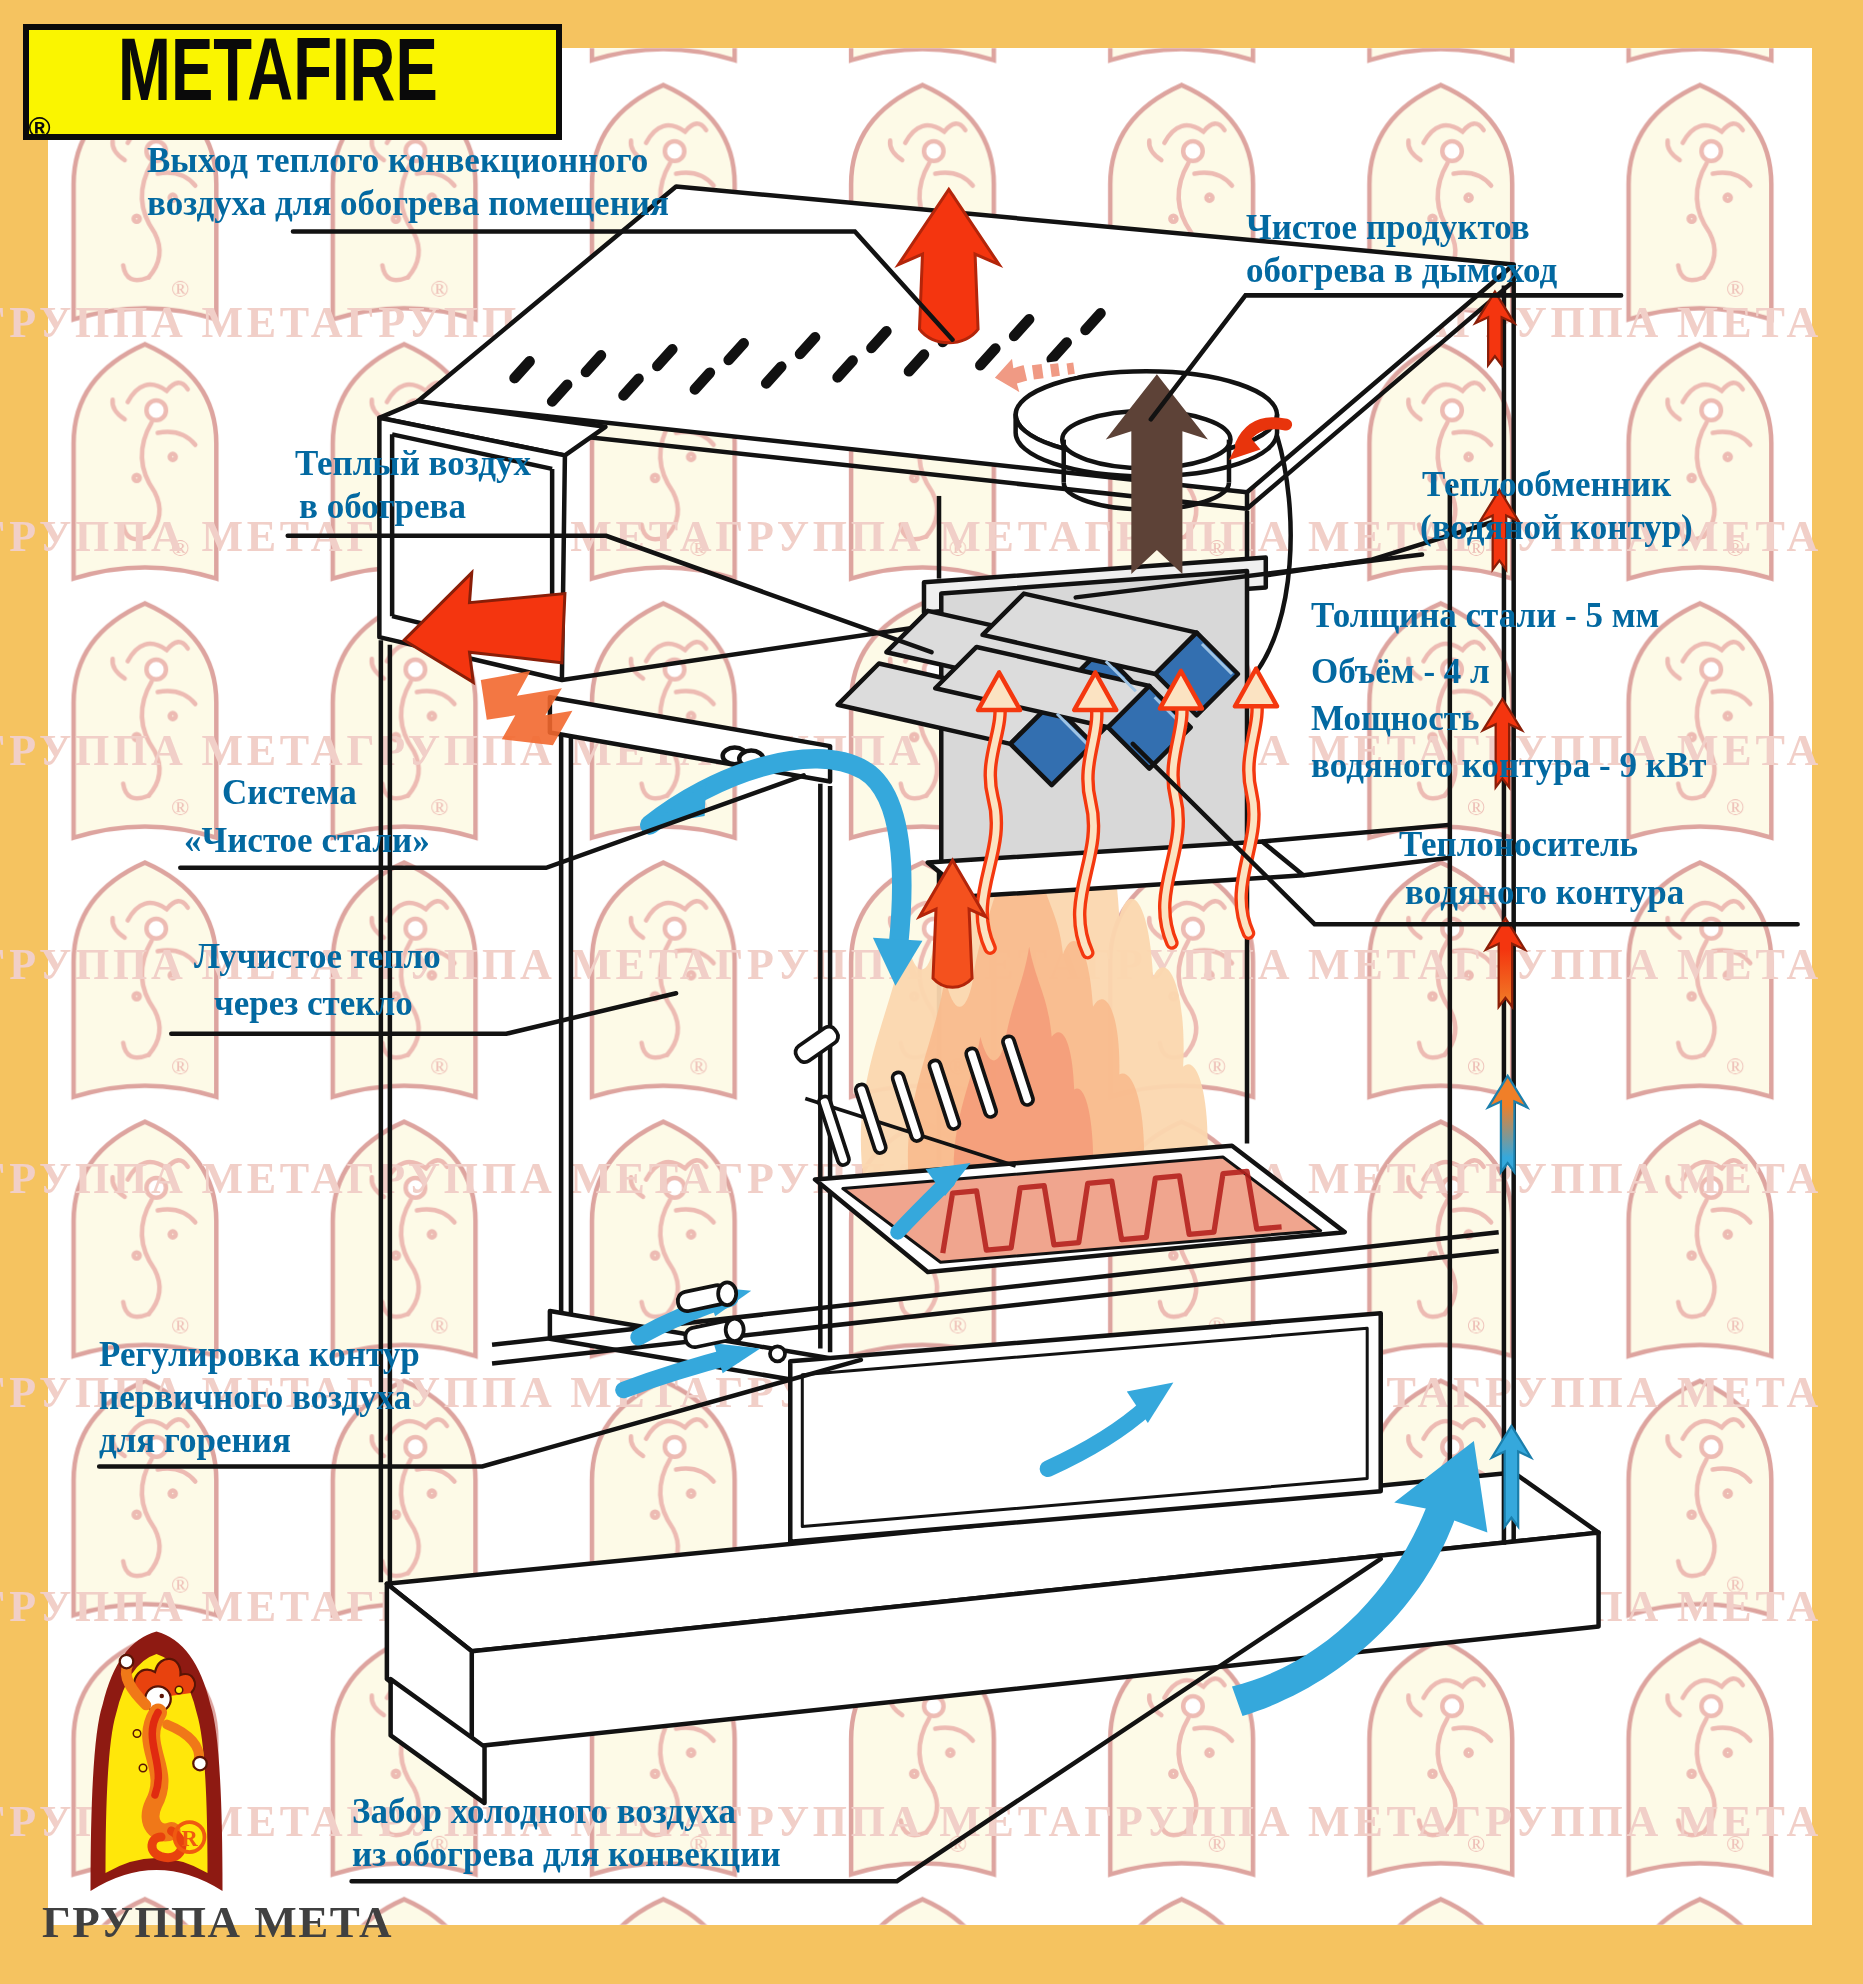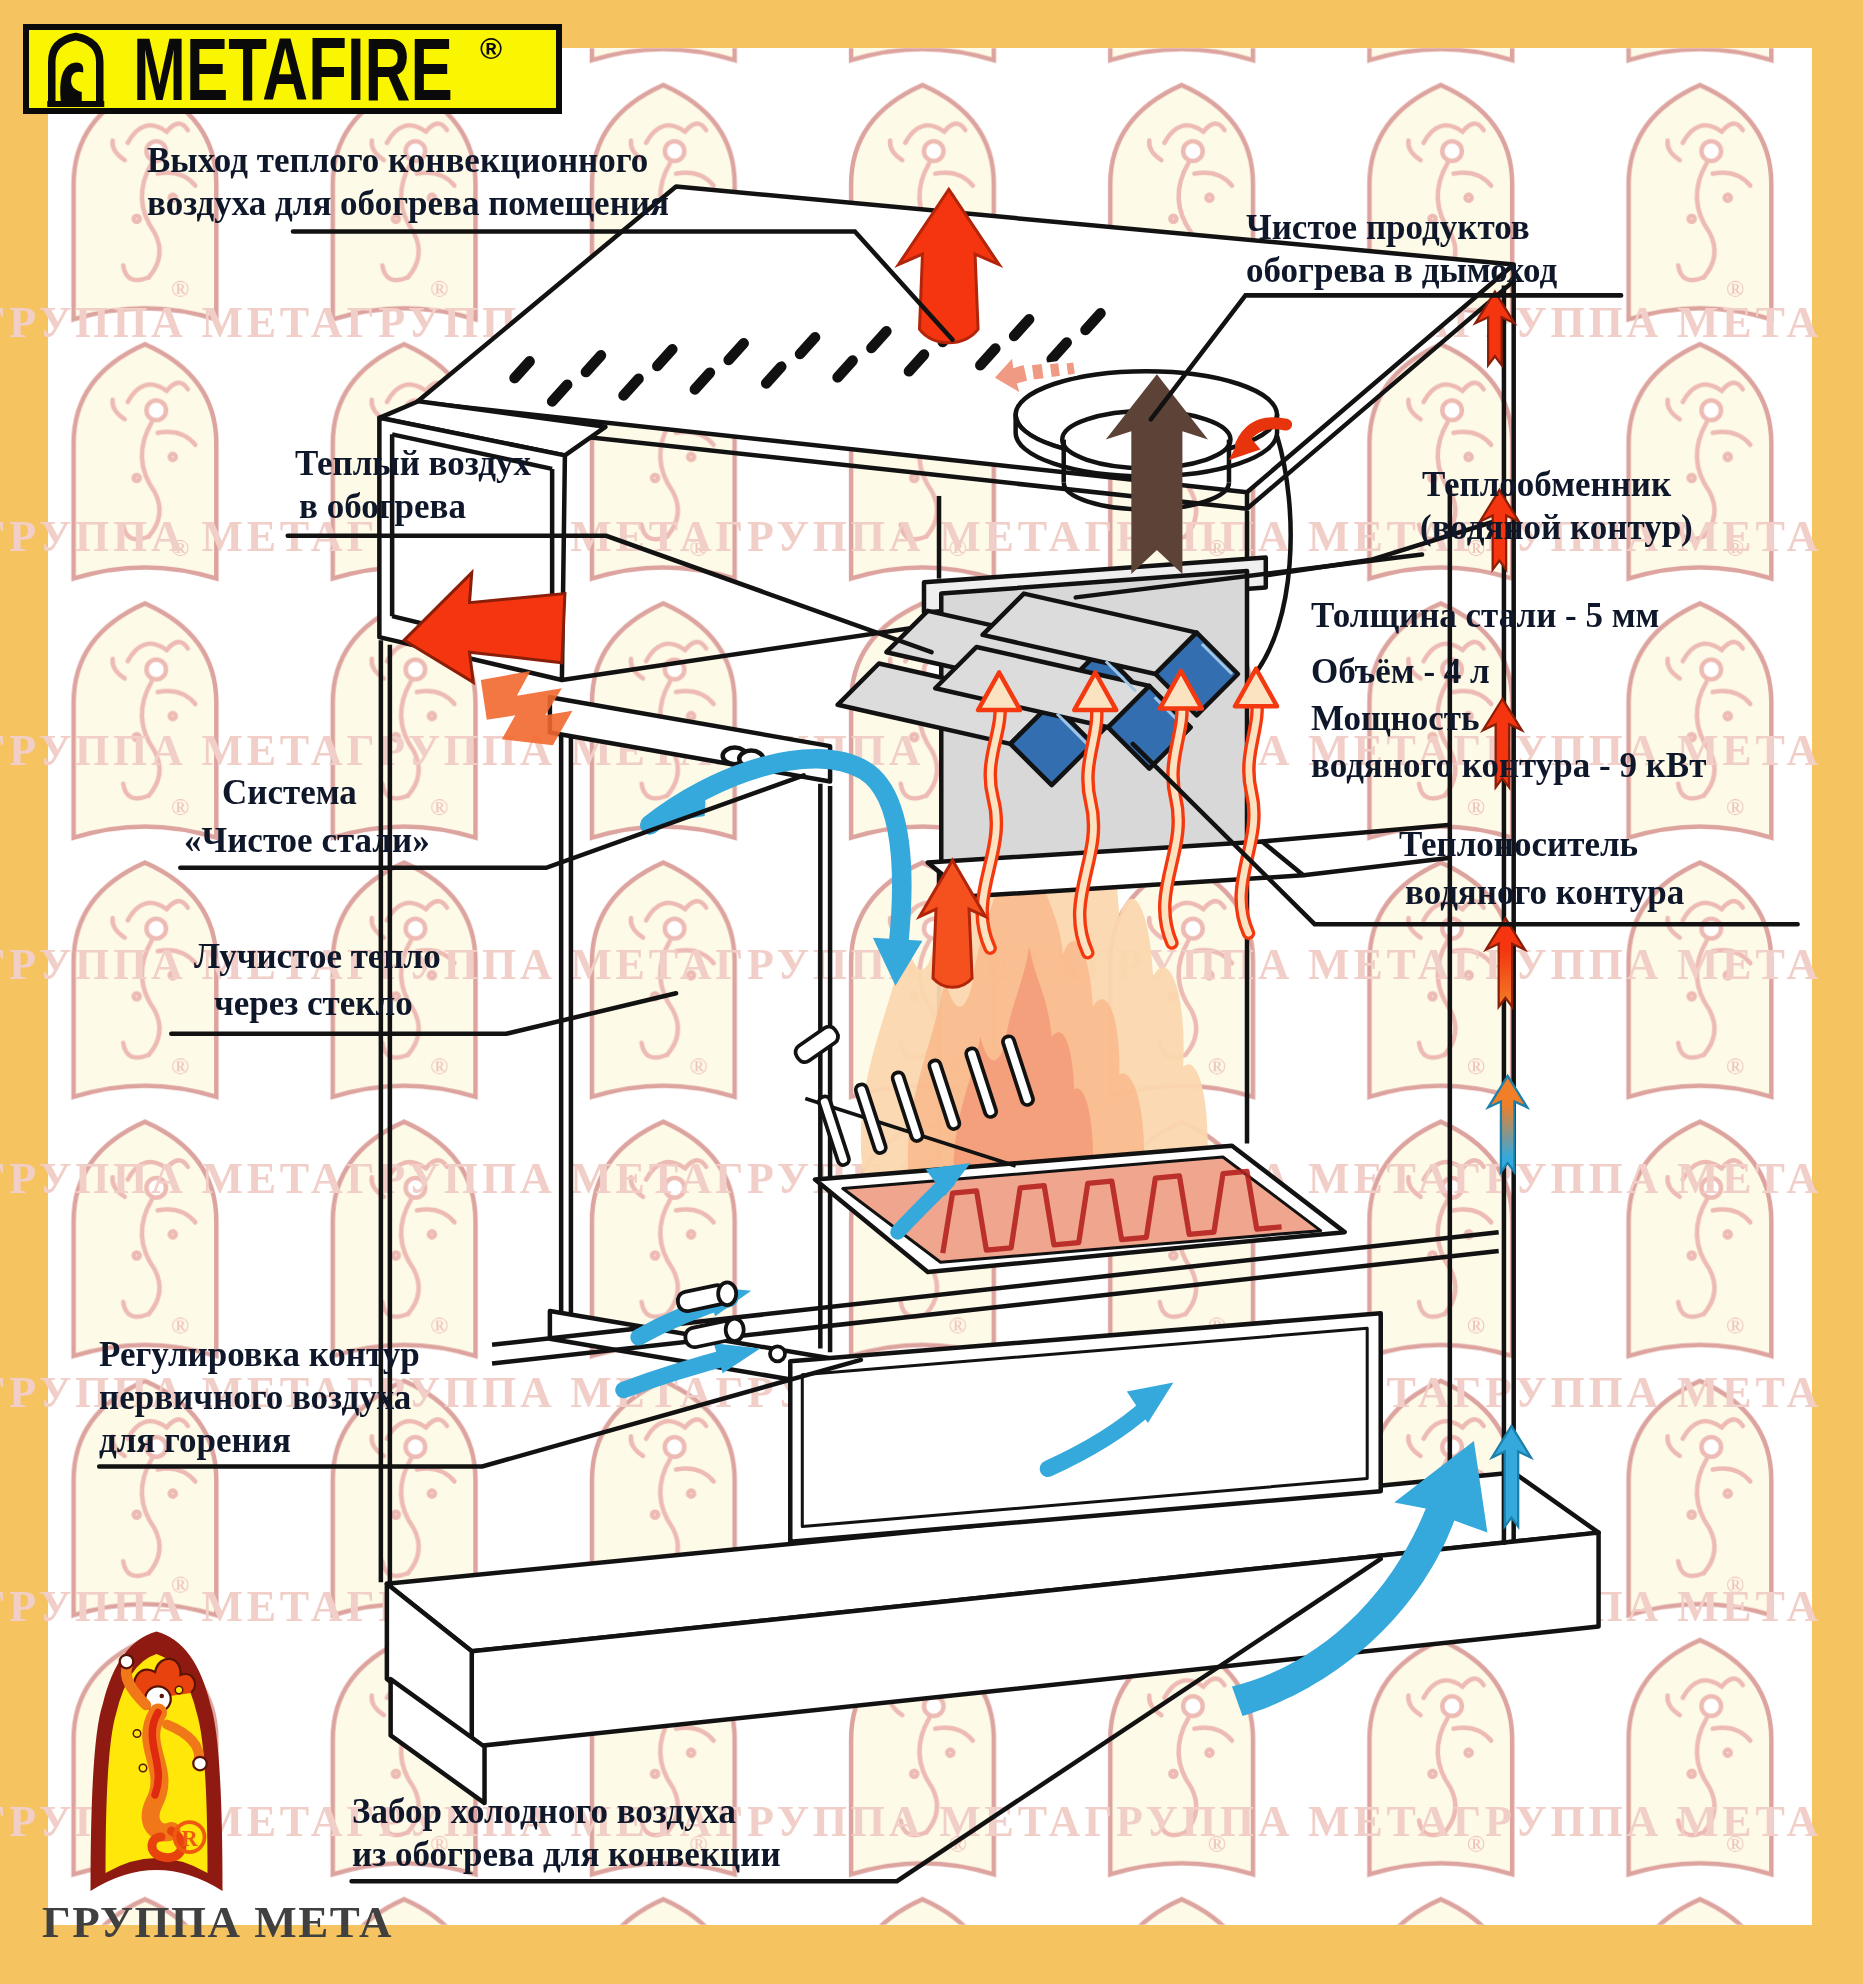--- a/index.html
+++ b/index.html
@@ -4,23 +4,23 @@
 <style>
   html,body{margin:0;padding:0;}
   body{width:1863px;height:1985px;background:#F5C360;position:relative;overflow:hidden;
        font-family:"Liberation Serif",serif;}
   .content{position:absolute;left:48px;top:48px;width:1764px;height:1877px;background:#FFFFFF;z-index:0;}
   svg{display:block;}
   #wm-layer{position:absolute;left:0;top:0;z-index:1;}
   .wmrow{position:absolute;left:-22.5px;z-index:2;font:700 44px "Liberation Serif",serif;
          color:#F1CFC8;letter-spacing:3.8px;white-space:nowrap;}
   #diagram{position:absolute;left:0;top:0;z-index:4;}
-  .lbl{position:absolute;z-index:6;font:700 35px/41px "Liberation Serif",serif;color:#0f172a;white-space:nowrap;}
-  #metafire-logo{position:absolute;left:22.5px;top:24px;width:539px;height:90px;background:#FAF500;
-                 border:6.8px solid #0A0A0A;z-index:7;display:flex;align-items:center;box-sizing:border-box;}
+  .lbl{position:absolute;z-index:6;font:700 35px/41px "Liberation Serif",serif;color:#0369a1;white-space:nowrap;}
+  #metafire-logo{position:absolute;left:22.5px;top:24px;width:539px;height:116px;background:#FAF500;
+                 border:6.8px solid #0A0A0A;z-index:7;display:flex;align-items:center;box-sizing:border-box;flex-direction:column;}
   #metafire-logo .mf-text{font-family:"Liberation Sans",sans-serif;font-weight:900;font-size:69px;
                  color:#0A0A0A;transform:scale(.92,1.3);transform-origin:left center;letter-spacing:0px;white-space:nowrap;}
   #metafire-logo .mf-reg{font-family:"Liberation Sans",sans-serif;font-weight:700;font-size:30px;
                  color:#0A0A0A;align-self:flex-start;margin-top:1.5px;}
   #group-logo{position:absolute;left:89px;top:1621px;z-index:7;}
   #group-name{position:absolute;left:42px;top:1896px;z-index:7;font:700 45px "Liberation Serif",serif;
               color:#404040;letter-spacing:1.5px;white-space:nowrap;}
 </style>
 </head>
 <body>

